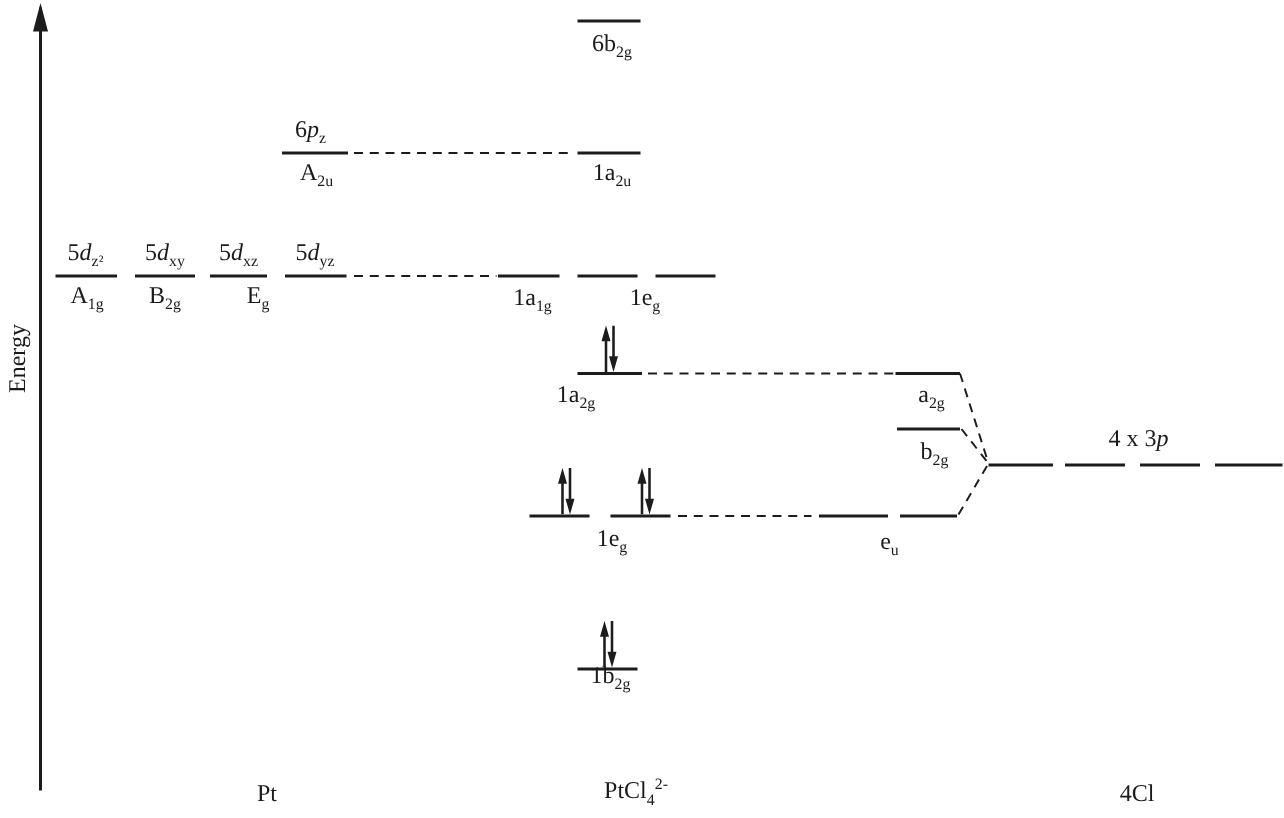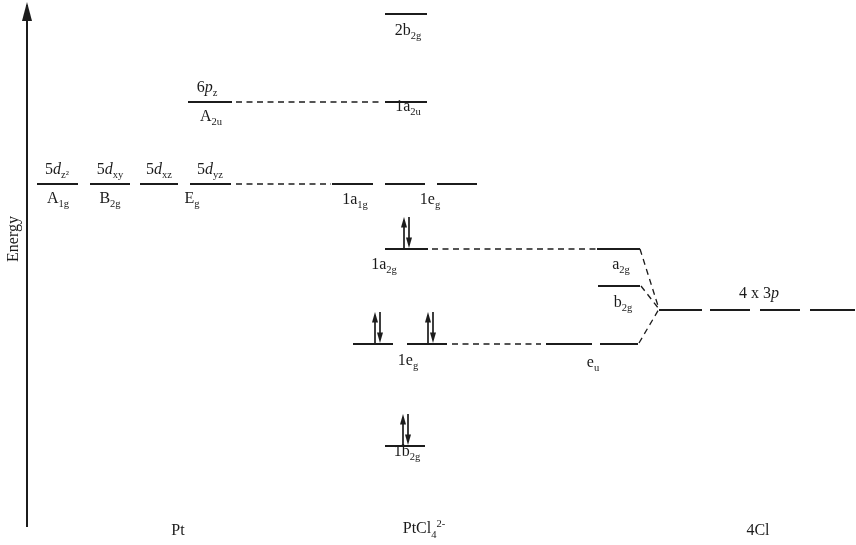--- a/index.html
+++ b/index.html
@@ -87,26 +87,26 @@
     <line x1="10" y1="0" x2="10" y2="25" stroke="#1c1c1c" stroke-width="1.7"></line>
     <polygon points="10,31 7,20.5 13,20.5" fill="#1c1c1c"></polygon>
   </svg>
 
   <span class="lbl" style="left:57px;top:160px"><span>5</span><i>d</i><sub>z²</sub></span>
   <span class="lbl" style="left:58px;top:189px"><span>A</span><sub>1g</sub></span>
   <span class="lbl" style="left:110px;top:160px"><span>5</span><i>d</i><sub>xy</sub></span>
   <span class="lbl" style="left:110px;top:189px"><span>B</span><sub>2g</sub></span>
   <span class="lbl" style="left:159px;top:160px"><span>5</span><i>d</i><sub>xz</sub></span>
   <span class="lbl" style="left:210px;top:160px"><span>5</span><i>d</i><sub>yz</sub></span>
-  <span class="lbl" style="left:192px;top:189px"><span>E</span><sub>g</sub></span>
+  <span class="lbl" style="left:172px;top:189px"><span>E</span><sub>g</sub></span>
   <span class="lbl" style="left:207px;top:78px"><span>6</span><i>p</i><sub>z</sub></span>
   <span class="lbl" style="left:211px;top:107px"><span>A</span><sub>2u</sub></span>
 
-  <span class="lbl" style="left:408px;top:21px"><span>2b</span><sub>2g</sub></span>
-  <span class="lbl" style="left:408px;top:97px"><span>1a</span><sub>2u</sub></span>
+  <span class="lbl" style="left:408px;top:21px"><span>6b</span><sub>2g</sub></span>
+  <span class="lbl" style="left:408px;top:107px"><span>1a</span><sub>2u</sub></span>
   <span class="lbl" style="left:355px;top:190px"><span>1a</span><sub>1g</sub></span>
   <span class="lbl" style="left:430px;top:190px"><span>1e</span><sub>g</sub></span>
   <span class="lbl" style="left:384px;top:255px"><span>1a</span><sub>2g</sub></span>
   <span class="lbl" style="left:408px;top:351px"><span>1e</span><sub>g</sub></span>
   <span class="lbl" style="left:407px;top:442px"><span>1b</span><sub>2g</sub></span>
 
   <span class="lbl" style="left:621px;top:255px"><span>a</span><sub>2g</sub></span>
   <span class="lbl" style="left:623px;top:293px"><span>b</span><sub>2g</sub></span>
   <span class="lbl" style="left:593px;top:353px"><span>e</span><sub>u</sub></span>
   <span class="lbl" style="left:759px;top:284px"><span>4 x 3</span><i>p</i></span>

